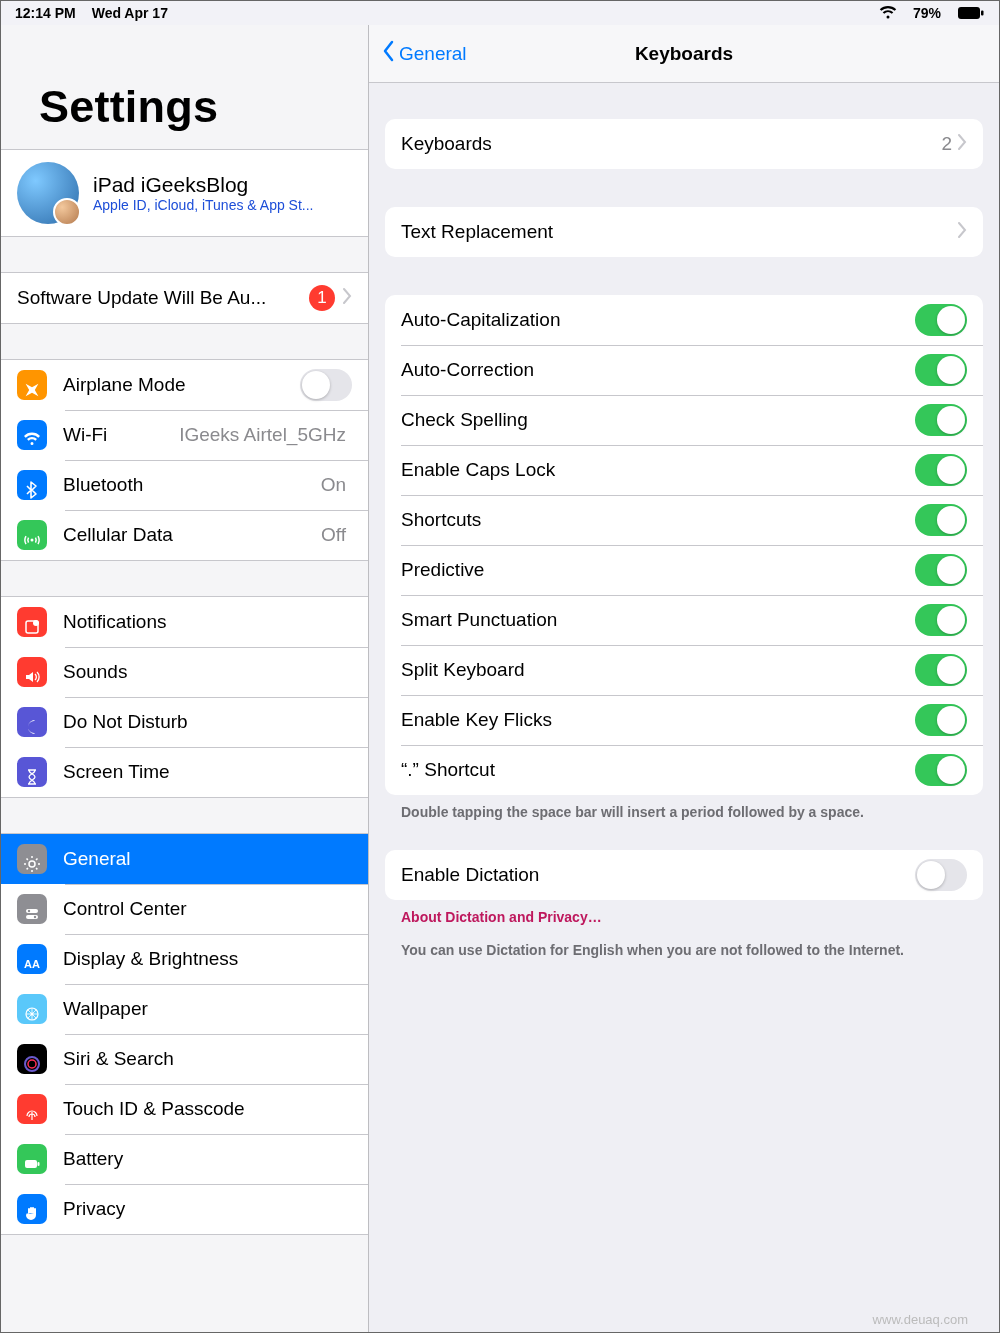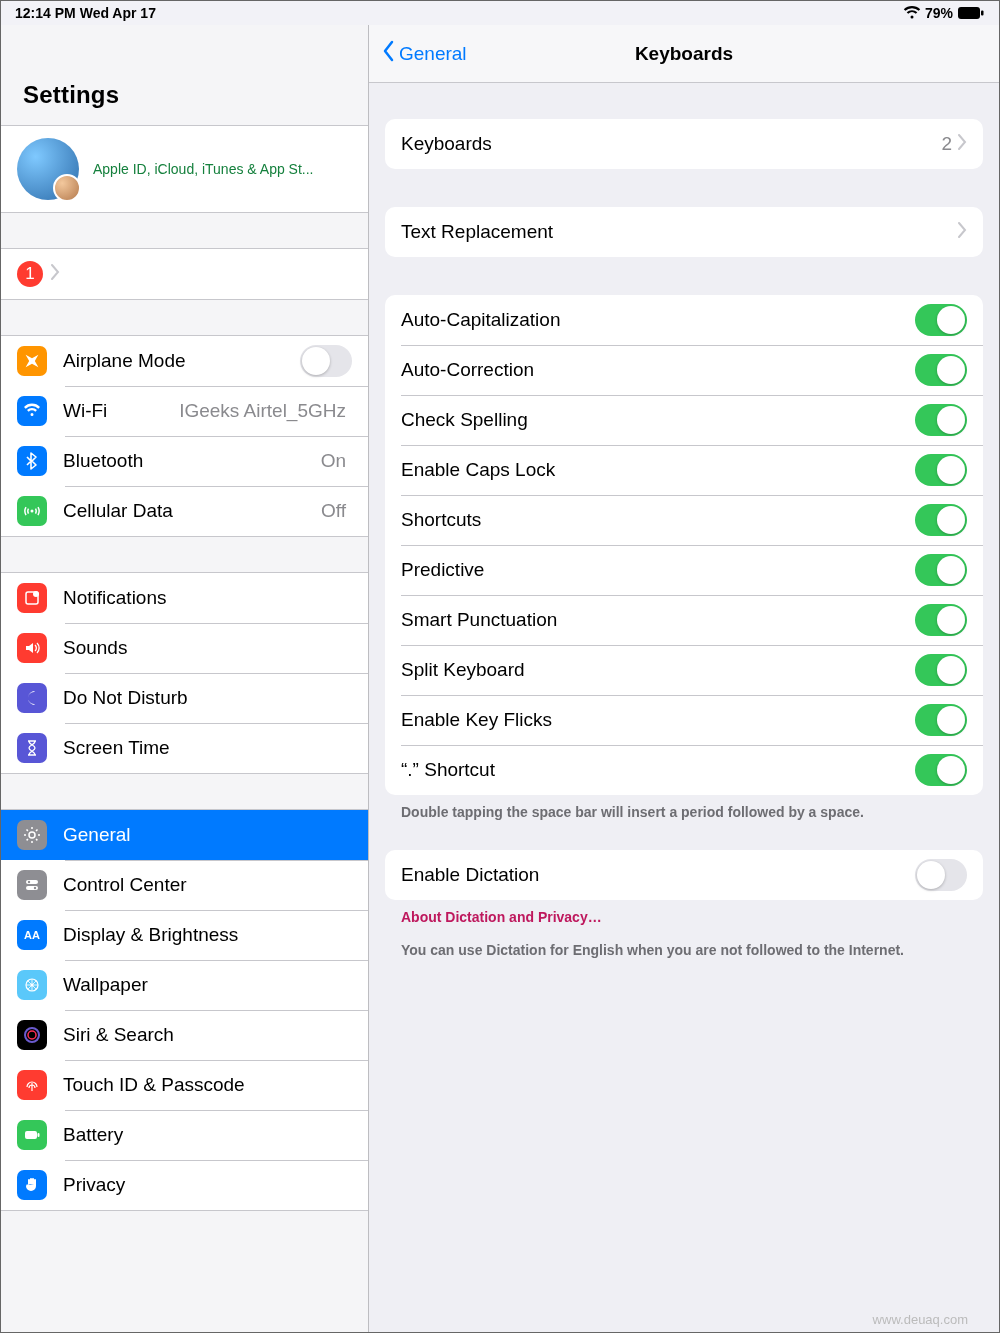--- a/index.html
+++ b/index.html
@@ -1,60 +1,60 @@
 <!DOCTYPE html>
 <html><head>
 <meta charset="utf-8">
 <style>
 * { margin:0; padding:0; box-sizing:border-box; font-family:-apple-system,"Helvetica Neue",Helvetica,Arial,sans-serif; -webkit-font-smoothing:antialiased; }
 body { width:1000px; height:1333px; background:#f2f2f7; overflow:hidden; }
 .screen { width:1000px; height:1333px; display:flex; flex-direction:column; border:1px solid #666; }
 
 
 .status-bar { height:24px; display:flex; align-items:center; justify-content:space-between; padding:0 14px; font-size:14px; font-weight:600; background:#f2f2f7; }
-.status-bar .left,.status-bar .right { display:flex; align-items:center; gap:4px; }
+.status-bar .left,.status-bar .right { display:flex; align-items:center; gap:16px; }
 .status-bar .right svg { display:block; }
 
 
 .content { flex:1; display:flex; overflow:hidden; }
 .sidebar { width:368px; background:#f5f5f7; border-right:1px solid #bdbdc1; display:flex; flex-direction:column; overflow:hidden; }
 .detail { flex:1; background:#efeff4; display:flex; flex-direction:column; overflow:hidden; }
 
 
-.sidebar h1 { font-size:24px; font-weight:700; padding:56px 22px 16px; letter-spacing:.2px; }
+.sidebar h1 { font-size:45px; font-weight:700; padding:56px 38px 16px; letter-spacing:.2px; }
 .detail-header { height:58px; display:flex; align-items:center; position:relative; border-bottom:1px solid #c7c7cc; background:#f7f7f9; }
 .back-btn { display:flex; align-items:center; gap:2px; color:#007aff; font-size:19px; padding-left:10px; }
 .back-btn svg { width:18px; height:22px; }
 .detail-title { position:absolute; left:0; right:0; text-align:center; font-size:19px; font-weight:600; pointer-events:none; }
 
 
 .group { background:#fff; border-top:1px solid #c7c7cc; border-bottom:1px solid #c7c7cc; }
 .sidebar .group { margin-bottom:0; }
 .gap { height:35px; }
 
 
 .row { display:flex; align-items:center; min-height:50px; padding:0 16px; position:relative; }
 .row.with-icon { padding-left:16px; }
 .row + .row::before, .row.indent-sep::before { content:""; position:absolute; top:0; right:0; height:1px; background:#c7c7cc; }
 .row.indent-sep::before { left:64px; }
 .row.no-sep::before { display:none; }
 
-.icon-box { width:30px; height:30px; border-radius:7px; margin-right:16px; display:flex; align-items:center; justify-content:center; flex-shrink:0; }
+.icon-box { width:30px; height:30px; border-radius:7px; margin-right:16px; display:flex; align-items:flex-end; justify-content:center; flex-shrink:0; }
 .icon-box svg { width:20px; height:20px; }
 
 .row-label { font-size:19px; flex:1; white-space:nowrap; overflow:hidden; text-overflow:ellipsis; }
 .row-value { font-size:19px; color:#8a8a8e; margin-right:6px; }
 .chevron { color:#c7c7cc; }
 
 
 .appleid-row { padding:12px 16px; min-height:78px; }
 .avatar { width:62px; height:62px; border-radius:50%; background:radial-gradient(circle at 30% 30%,#7fc9ff,#2b6aa8); margin-right:14px; position:relative; flex-shrink:0; }
 .avatar::after { content:""; position:absolute; right:-2px; bottom:-2px; width:24px; height:24px; border-radius:50%; background:radial-gradient(circle at 30% 30%,#f3c89d,#b47a4d); border:2px solid #fff; }
 .appleid-text .name { font-size:21px; font-weight:400; }
-.appleid-text .sub { font-size:14px; color:#15803d; white-space:nowrap; overflow:hidden; text-overflow:ellipsis; width:250px; }
+.appleid-text .sub { font-size:14px; color:#1d4ed8; white-space:nowrap; overflow:hidden; text-overflow:ellipsis; width:250px; }
 
 
 .badge { min-width:26px; height:26px; border-radius:13px; background:#ff3b30; color:#fff; font-size:17px; font-weight:500; display:flex; align-items:center; justify-content:center; padding:0 6px; margin-right:8px; }
 
 
 .row.selected { background:#007aff; }
 .row.selected .row-label { color:#fff; }
 
 
 .toggle { width:52px; height:32px; border-radius:16px; background:#e5e5ea; position:relative; flex-shrink:0; }
@@ -105,28 +105,30 @@
   <div class="content">
 
     <div class="sidebar">
       <h1>Settings</h1>
 
       <div class="sidebar-scroll">
       <div class="group">
         <div class="row appleid-row no-sep">
           <div class="avatar"></div>
           <div class="appleid-text">
+            <div class="name">iPad iGeeksBlog</div>
             <div class="sub">Apple ID, iCloud, iTunes &amp; App St...</div>
           </div>
         </div>
       </div>
 
       <div class="gap"></div>
       <div class="group">
         <div class="row no-sep">
+          <span class="row-label">Software Update Will Be Au...</span>
           <span class="badge">1</span>
           <span class="chevron"><svg width="9" height="16" viewBox="0 0 9 16">
                   <path d="M1 1l6 7-6 7" stroke="#c7c7cc" stroke-width="2" fill="none" stroke-linecap="round"></path>
                 </svg></span>
         </div>
       </div>
 
       <div class="gap"></div>
       <div class="group">
         <div class="row with-icon no-sep">

